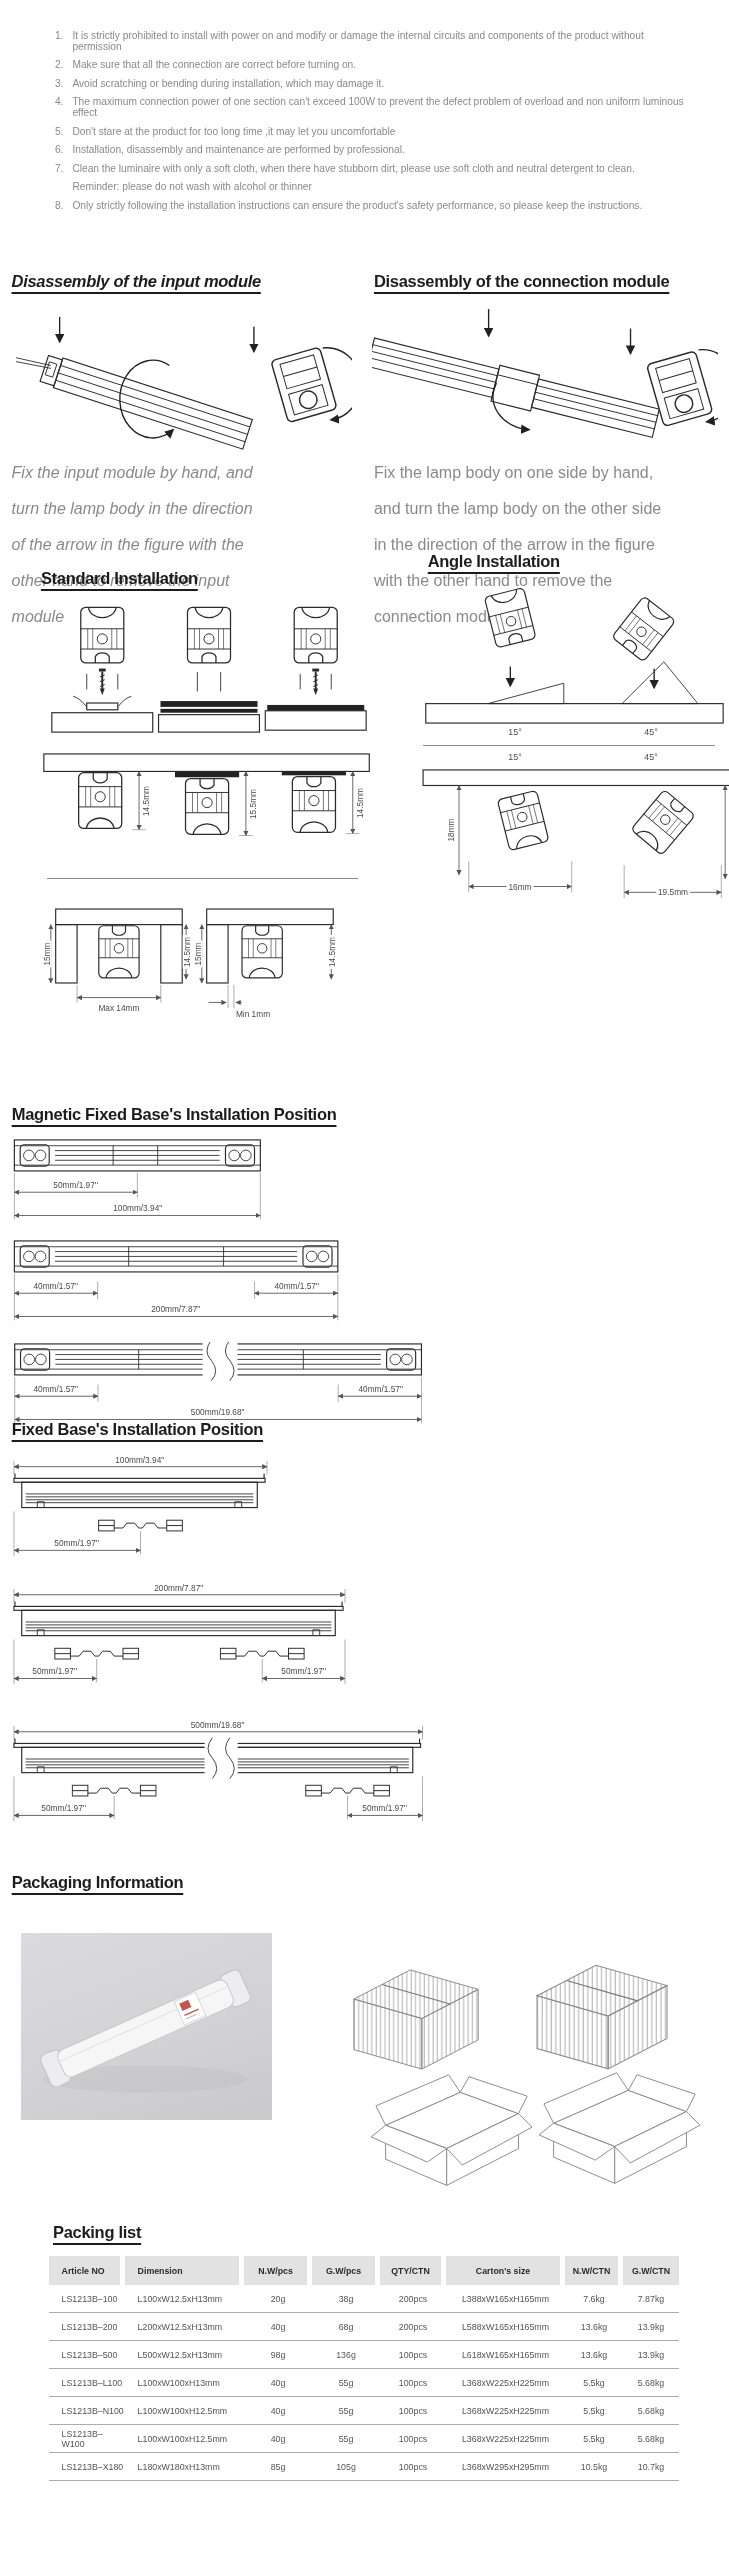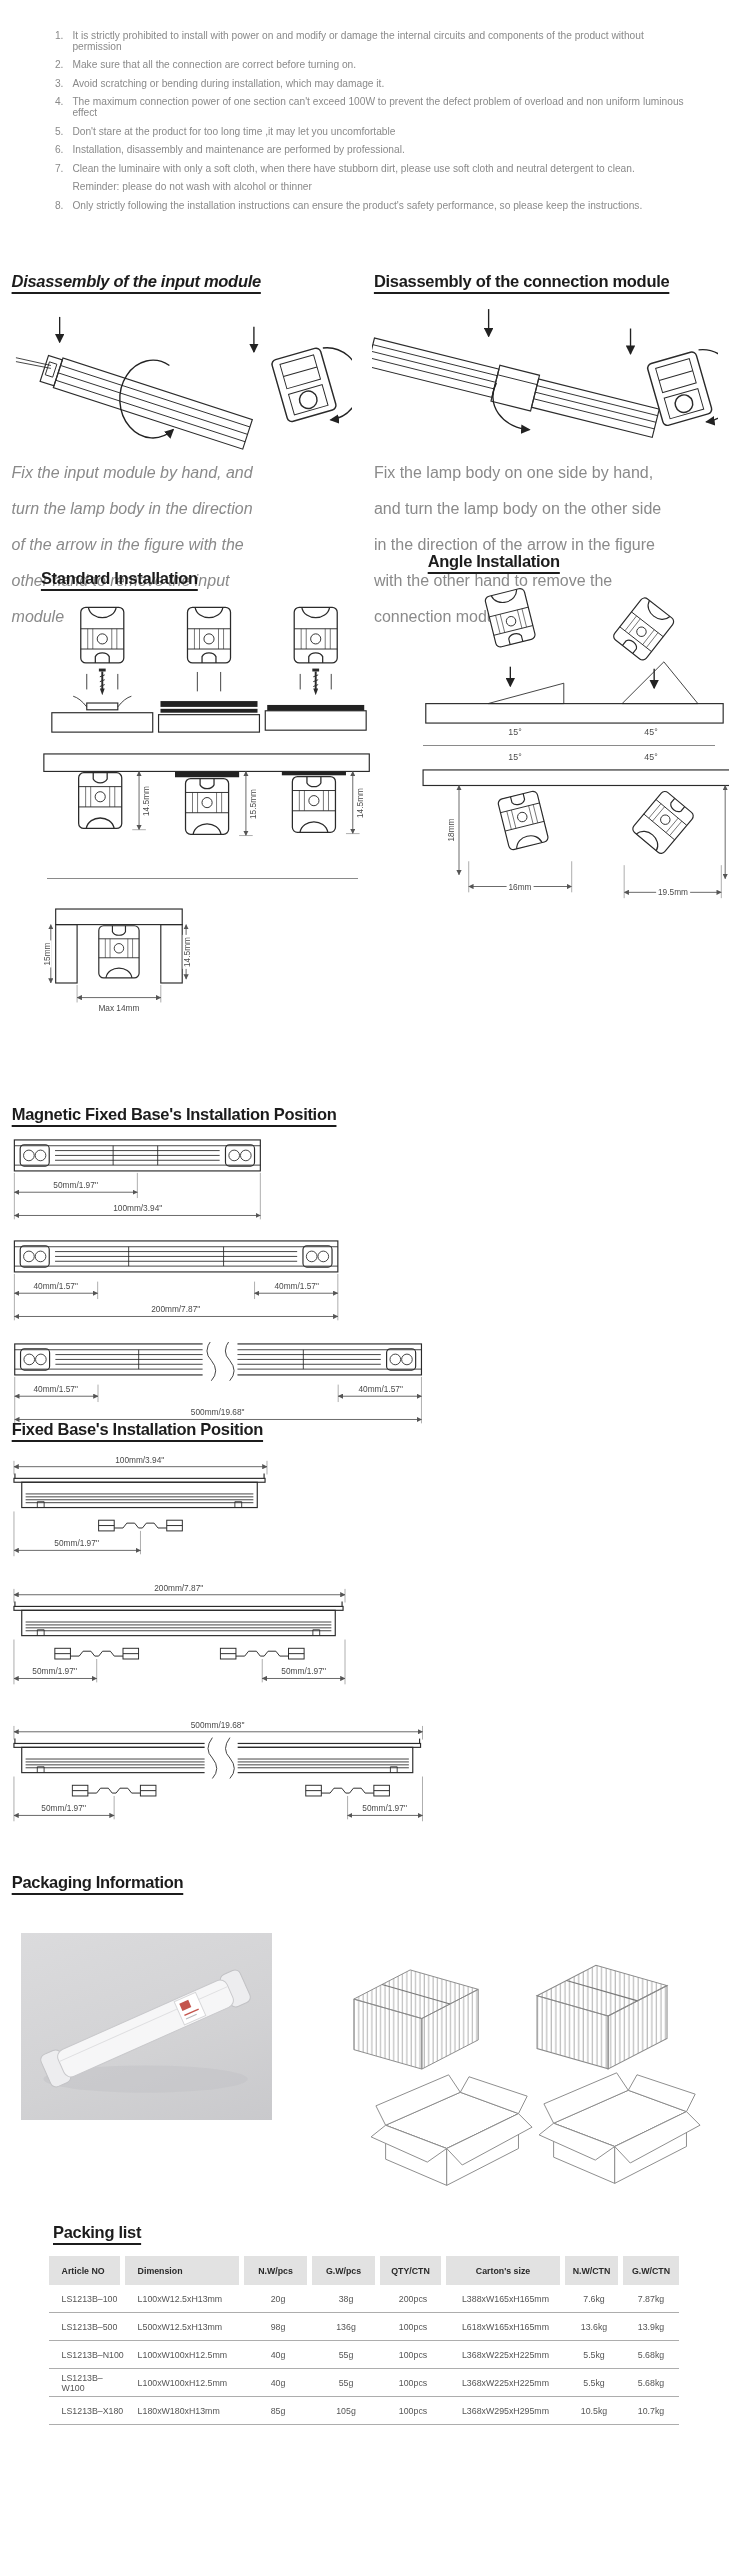--- a/index.html
+++ b/index.html
@@ -239,20 +239,36 @@
         <line x1="7" y1="18" x2="7" y2="78" class="dim" marker-start="url(#arrd)" marker-end="url(#arrd)"></line>
         <line x1="146" y1="18" x2="146" y2="74" class="dim" marker-start="url(#arrd)" marker-end="url(#arrd)"></line>
         <line x1="34" y1="80" x2="34" y2="98" class="x"></line>
         <line x1="120" y1="80" x2="120" y2="98" class="x"></line>
         <line x1="34" y1="93" x2="120" y2="93" class="dim" marker-start="url(#arrd)" marker-end="url(#arrd)"></line>
       </svg>
       <span class="dlabel v" style="left:2.9px; top:47px;">15mm</span>
       <span class="dlabel v" style="left:143px; top:45px;">14.5mm</span>
       <span class="dlabel" style="left:75px; top:101px;">Max 14mm</span>
     </div>
+    <div class="diag" style="left:156px; top:338px; width:146px; height:115px;">
+      <svg width="146" height="115" viewBox="0 0 150 118">
+        <rect x="12" y="2" width="130" height="16" fill="url(#h1)" class="lineart"></rect>
+        <rect x="12" y="18" width="22" height="60" fill="url(#h1)" class="lineart"></rect>
+        <use href="#clip" width="62" height="56" transform="translate(38,74) scale(1,-1)"></use>
+        <line x1="7" y1="18" x2="7" y2="78" class="dim" marker-start="url(#arrd)" marker-end="url(#arrd)"></line>
+        <line x1="140" y1="18" x2="140" y2="74" class="dim" marker-start="url(#arrd)" marker-end="url(#arrd)"></line>
+        <line x1="34" y1="80" x2="34" y2="104" class="x"></line>
+        <line x1="40" y1="80" x2="40" y2="104" class="x"></line>
+        <line x1="14" y1="98" x2="32" y2="98" class="dim" marker-end="url(#arrd)"></line>
+        <line x1="48" y1="98" x2="42" y2="98" class="dim" marker-end="url(#arrd)"></line>
+      </svg>
+      <span class="dlabel v" style="left:2.9px; top:47px;">15mm</span>
+      <span class="dlabel v" style="left:137px; top:45px;">14.5mm</span>
+      <span class="dlabel" style="left:58px; top:107px;">Min 1mm</span>
+    </div>
   </section>
 
   <section class="abs" style="left:418px; top:552px; width:311px; height:486px;">
     <h3 class="sec-title abs" style="left:9.7px; top:0;">Angle Installation</h3>
 
     <div class="diag" style="left:0; top:35px; width:311px; height:154px;">
       <svg width="311" height="138" viewBox="0 0 320 142">
         <g transform="translate(58,12) rotate(-14)">
             <use href="#clip" width="62" height="56"></use>
           </g>
@@ -540,30 +556,50 @@
         <td class="l">LS1213B–100</td>
         <td class="l">L100xW12.5xH13mm</td>
         <td>20g</td>
         <td>38g</td>
         <td>200pcs</td>
         <td>L388xW165xH165mm</td>
         <td>7.6kg</td>
         <td>7.87kg</td>
       </tr>
       <tr>
+        <td class="l">LS1213B–200</td>
+        <td class="l">L200xW12.5xH13mm</td>
+        <td>40g</td>
+        <td>68g</td>
+        <td>200pcs</td>
+        <td>L588xW165xH165mm</td>
+        <td>13.6kg</td>
+        <td>13.9kg</td>
+      </tr>
+      <tr>
         <td class="l">LS1213B–500</td>
         <td class="l">L500xW12.5xH13mm</td>
         <td>98g</td>
         <td>136g</td>
         <td>100pcs</td>
         <td>L618xW165xH165mm</td>
         <td>13.6kg</td>
         <td>13.9kg</td>
       </tr>
       <tr>
+        <td class="l">LS1213B–L100</td>
+        <td class="l">L100xW100xH13mm</td>
+        <td>40g</td>
+        <td>55g</td>
+        <td>100pcs</td>
+        <td>L368xW225xH225mm</td>
+        <td>5.5kg</td>
+        <td>5.68kg</td>
+      </tr>
+      <tr>
         <td class="l">LS1213B–N100</td>
         <td class="l">L100xW100xH12.5mm</td>
         <td>40g</td>
         <td>55g</td>
         <td>100pcs</td>
         <td>L368xW225xH225mm</td>
         <td>5.5kg</td>
         <td>5.68kg</td>
       </tr>
       <tr>

